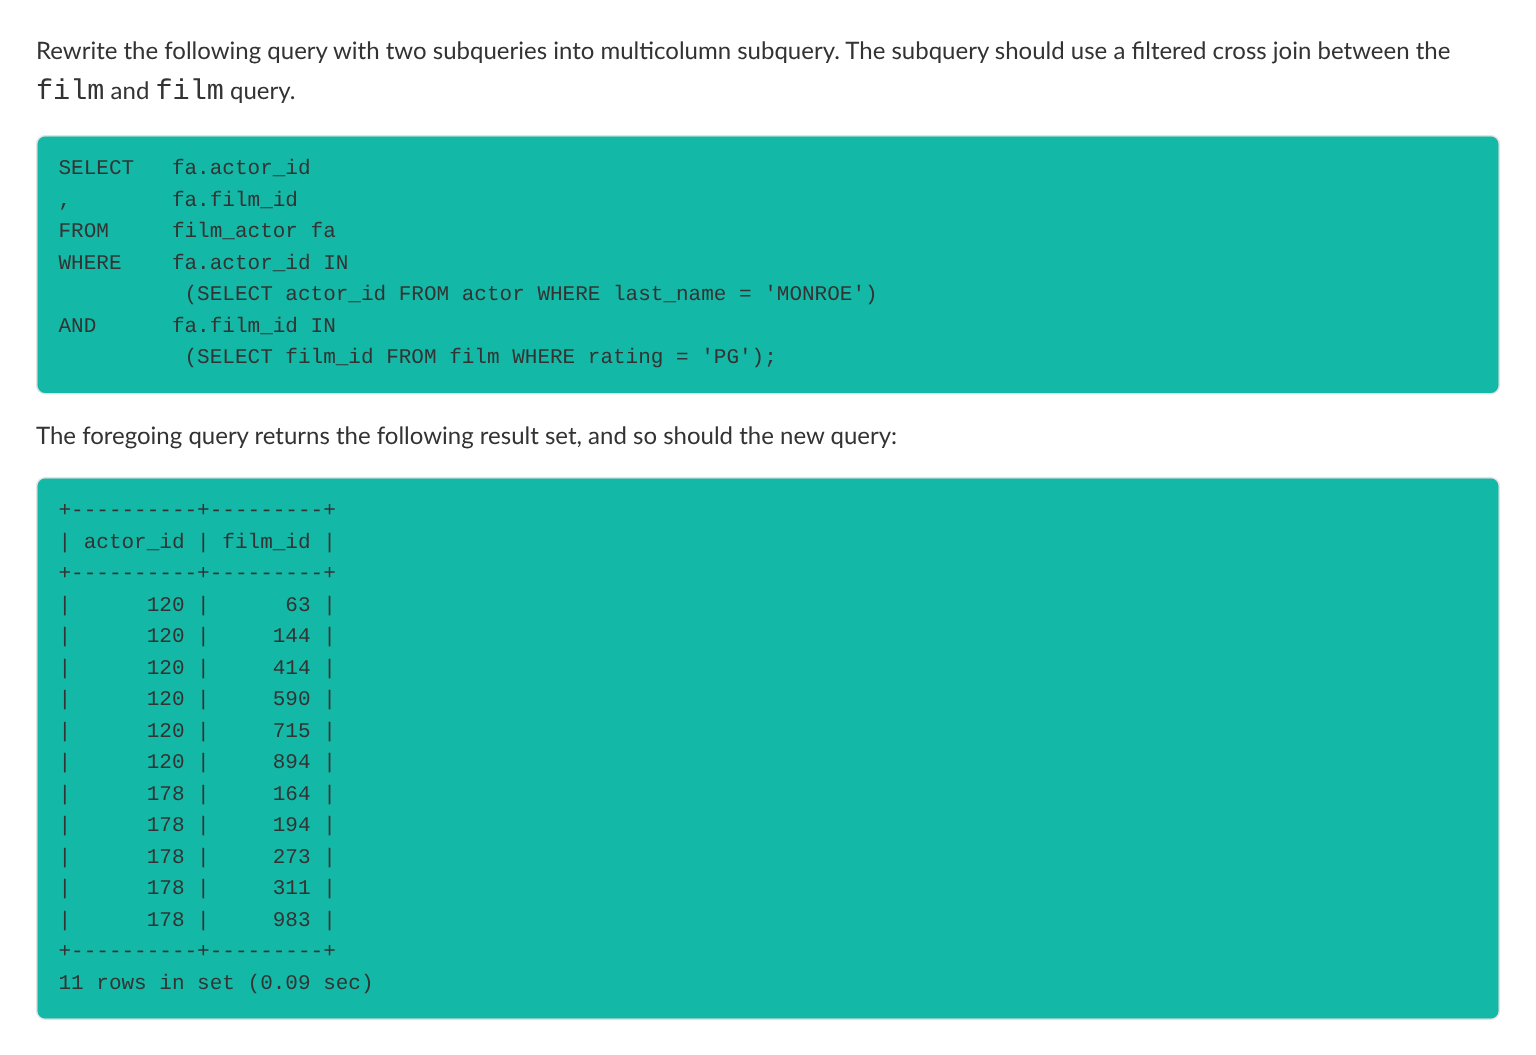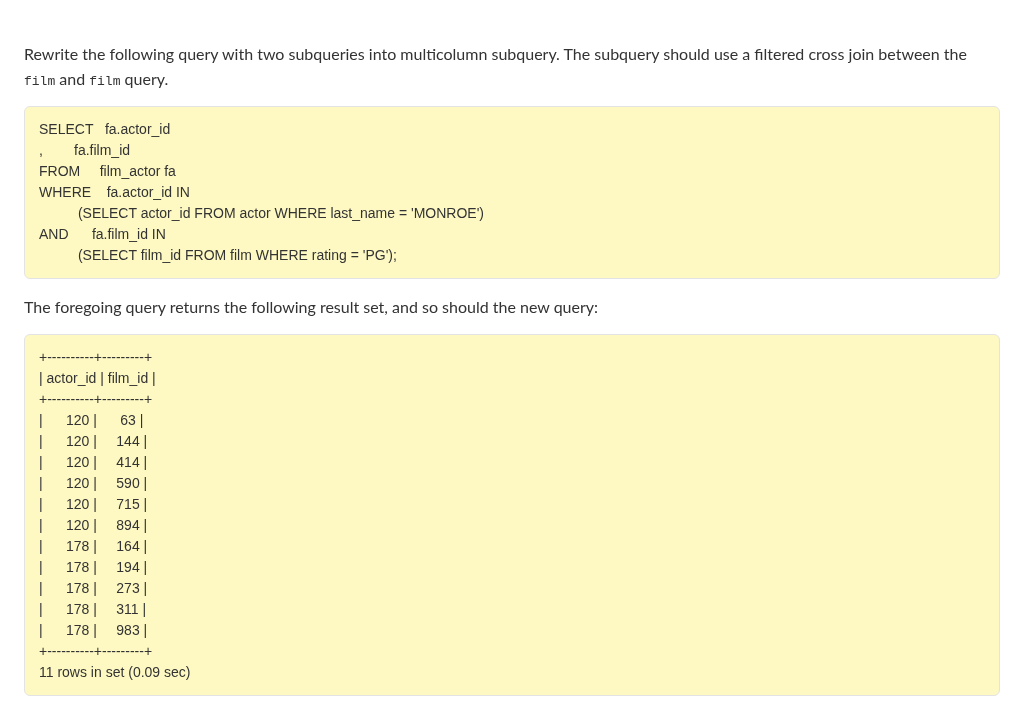--- a/index.html
+++ b/index.html
@@ -1,40 +1,40 @@
 <!DOCTYPE html>
 <html><head>
 <meta charset="utf-8">
 <style>
-  * { box-sizing: border-box; margin-top: 20px; }
+  * { box-sizing: border-box; }
   body {
     margin: 0;
     padding: 22px 24px;
     font-family: "Lato", "Helvetica Neue", Arial, sans-serif;
     font-size: 16px;
     line-height: 1.55;
     color: #333333;
     background: #ffffff;
     width: 1024px;
   }
   .prose {
     font-size: 16px;
     color: #333;
     margin: 0 0 14px 0;
   }
   code.inline {
     font-family: "Courier New", Courier, monospace;
-    font-size: 13px;
+    font-size: 19px;
     color: #333;
   }
   pre.codeblock {
-    font-family: Liberation Sans, sans-serif;
+    font-family: Liberation Mono, monospace;
     font-size: 14px;
     line-height: 1.5;
-    background: #fef9c3;
+    background: #14b8a6;
     border: 1px solid #e3e3e3;
     border-radius: 6px;
     padding: 12px 14px;
     margin: 0 0 16px 0;
     white-space: pre;
     overflow-x: auto;
     color: #333;
   }
 </style>
 </head>

